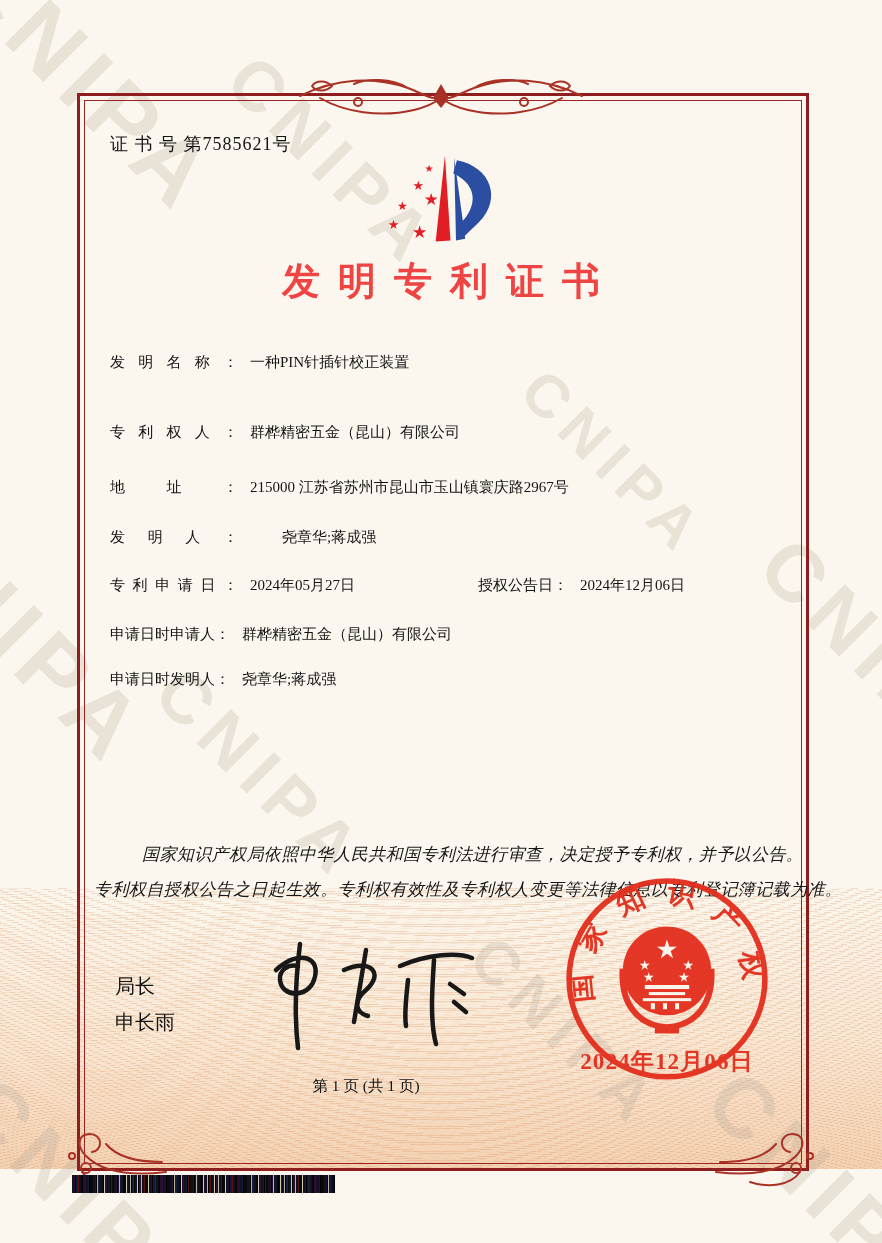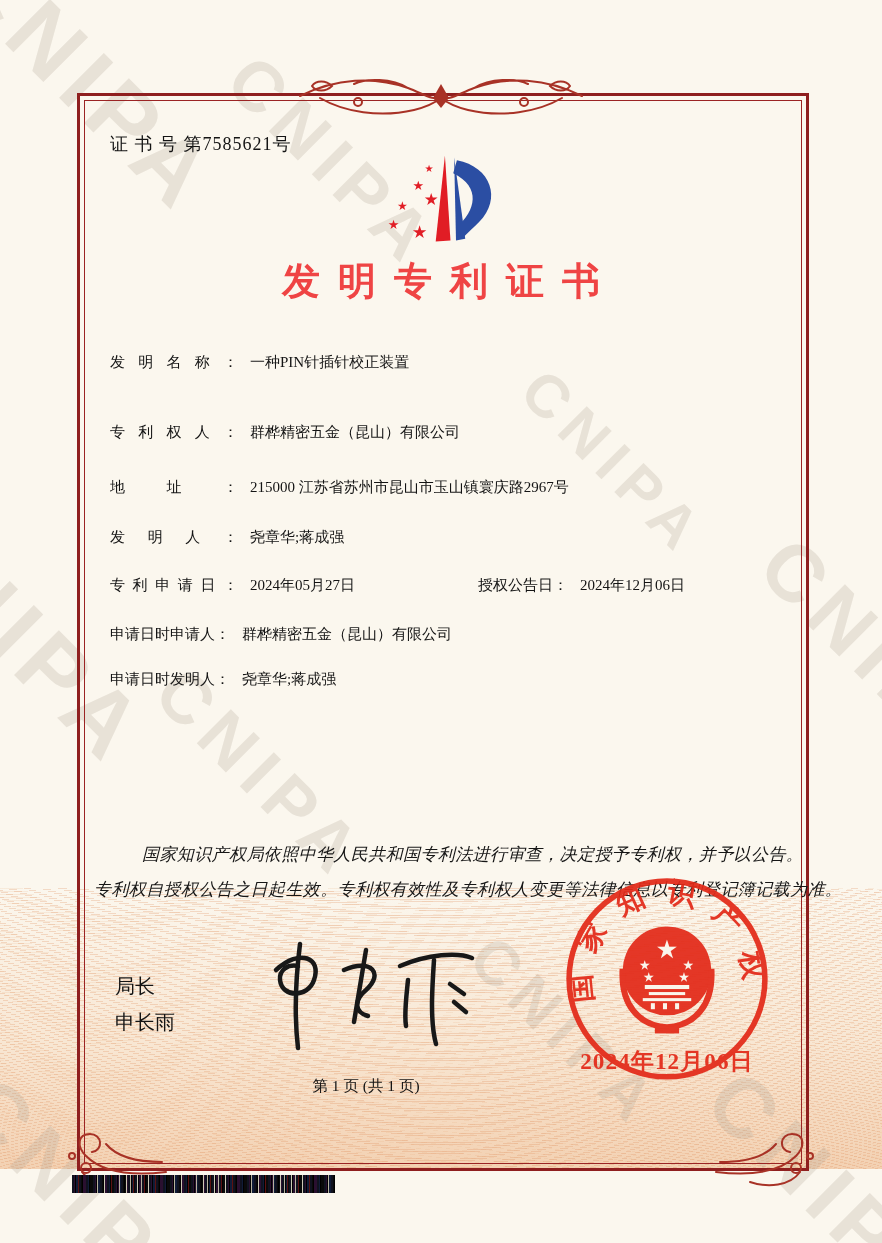--- a/index.html
+++ b/index.html
@@ -32,21 +32,21 @@
   .qr-box{position:absolute;left:670px;top:150px;width:120px;text-align:center;}
   .qr-box svg{background:#fff;display:block;margin:0 auto;}
   .qr-caption{margin-top:12px;font-size:14.5px;letter-spacing:3px;font-style:italic;}
   .doc-title{position:absolute;left:0;top:256px;width:882px;text-align:center;
       font-size:38px;font-weight:700;letter-spacing:18px;text-indent:18px;color:#ef4444;}
 
   .rows{position:absolute;left:110px;top:353px;width:700px;font-size:15px;}
   .row{display:flex;align-items:baseline;white-space:nowrap;}
   .row:nth-child(2){margin-top:51px;}
   .row:nth-child(3){margin-top:36px;}
-  .row:nth-child(4){margin-top:31px;}
+  .row:nth-child(4){margin-top:31px;gap:32px;}
   .row:nth-child(5){margin-top:29px;}
   .row:nth-child(6){margin-top:30px;}
   .row:nth-child(7){margin-top:26px;}
   .row:nth-child(8){margin-top:36px;flex-direction:column;}
   .jl{display:inline-block;width:128px;text-align:justify;text-align-last:justify;}
   .val{margin-left:12px;}
   .cell-l{width:368px;flex:none;display:flex;align-items:baseline;}
   .lbl-long{margin-right:12px;}
 
   .notice{position:absolute;font-size:17px;font-style:italic;letter-spacing:0.4px;white-space:nowrap;color:#161616;}

